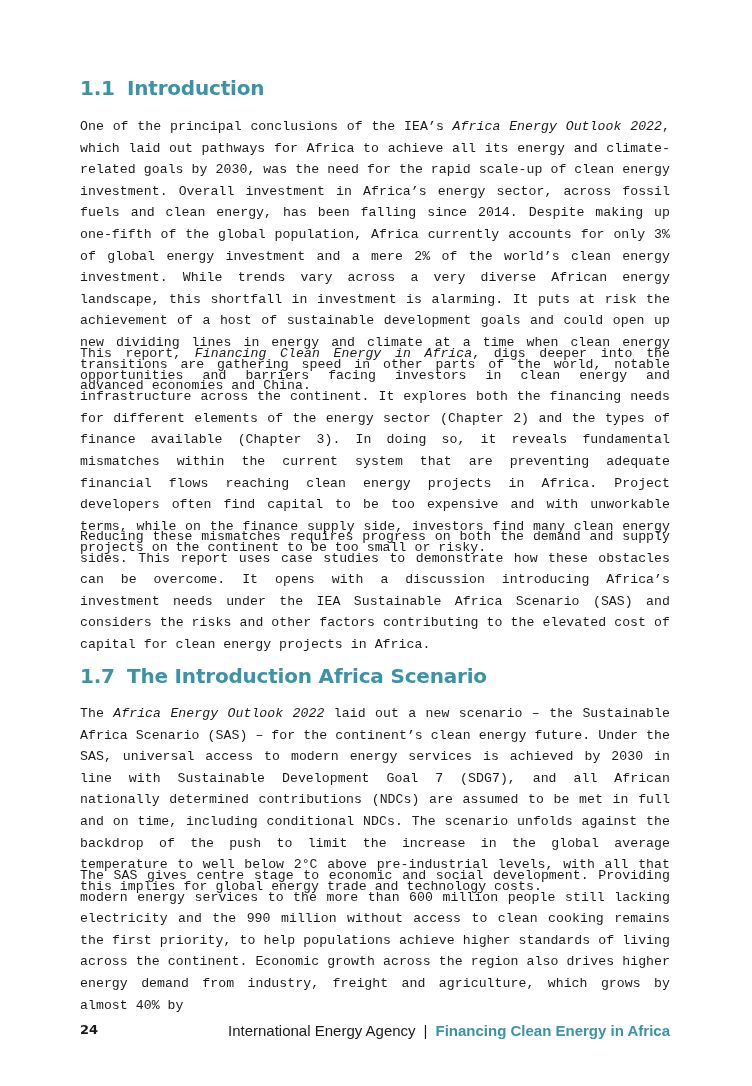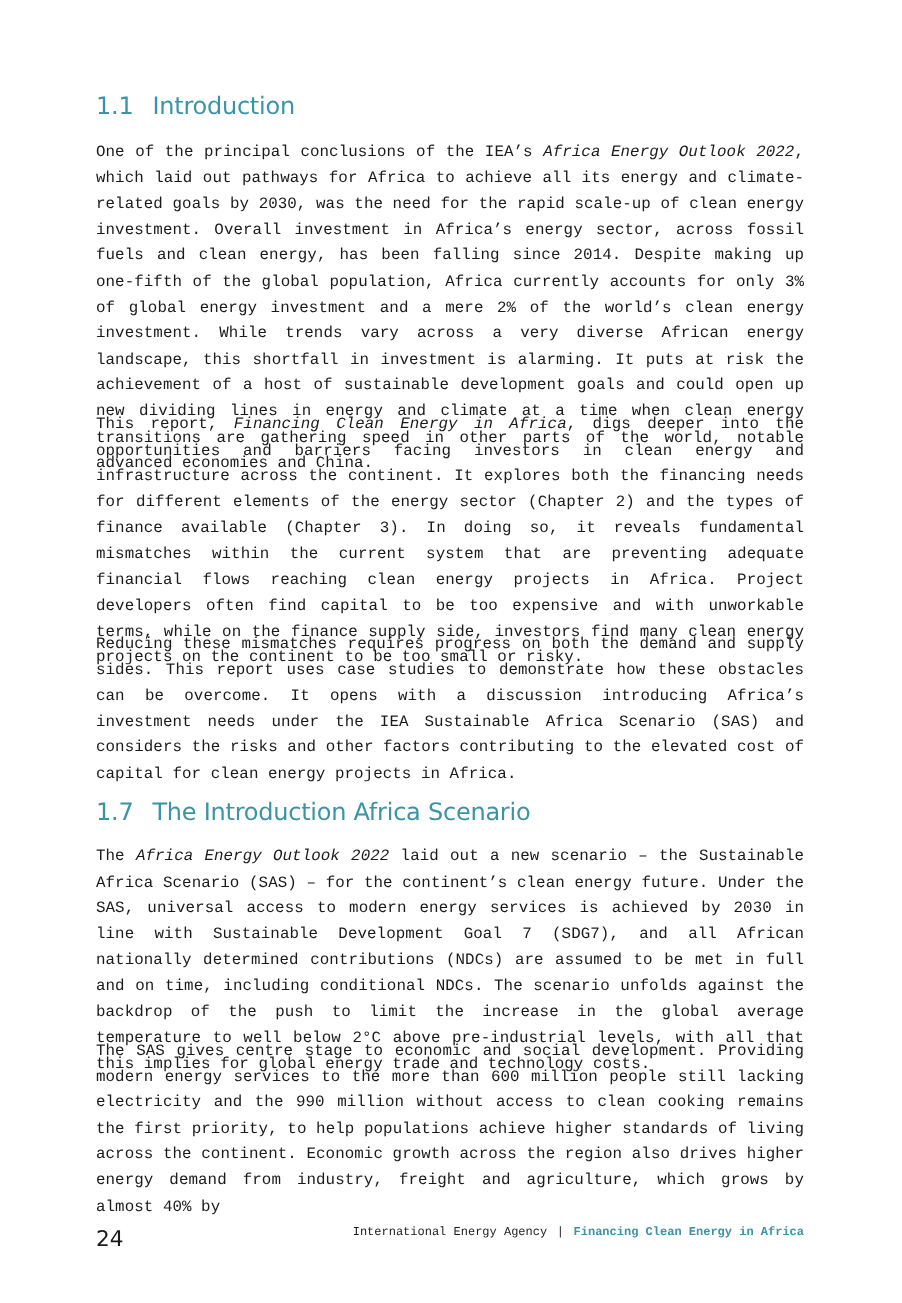--- a/index.html
+++ b/index.html
@@ -19,21 +19,21 @@
       position: absolute;
       left: 80px;
       top: 0;
       width: 590px;
     }
     .heading {
       position: absolute;
       left: 0;
       margin: 0;
       font-family: "DejaVu Sans", sans-serif;
-      font-weight: normal;
+      font-weight: bold;
       font-size: 20px;
       color: #3a93a6;
       white-space: nowrap;
       letter-spacing: -0.2px;
     }
     .heading .num {
       display: inline-block;
       width: 47px;
     }
     .para {
@@ -55,31 +55,31 @@
       top: 1022px;
       width: 590px;
       height: 20px;
       font-size: 13px;
     }
     .footer .page-num {
       position: absolute;
       left: 0;
       top: 0;
       font-family: "DejaVu Sans", sans-serif;
-      font-weight: normal;
+      font-weight: bold;
       color: #1a1a1a;
-      font-size: 18px;
+      font-size: 13px;
     }
     .footer .right {
       position: absolute;
       right: 0;
       top: 0;
       white-space: nowrap;
-      font-family: Liberation Mono, monospace;
-      font-size: 10px;
+      font-family: Liberation Sans, sans-serif;
+      font-size: 15px;
     }
     .footer .org { color: #1a1a1a; }
     .footer .sep { color: #1a1a1a; margin: 0 8px; }
     .footer .pub { color: #3a93a6; font-weight: bold; }
   </style>
 </head>
 <body>
 
 <div class="page">
 

